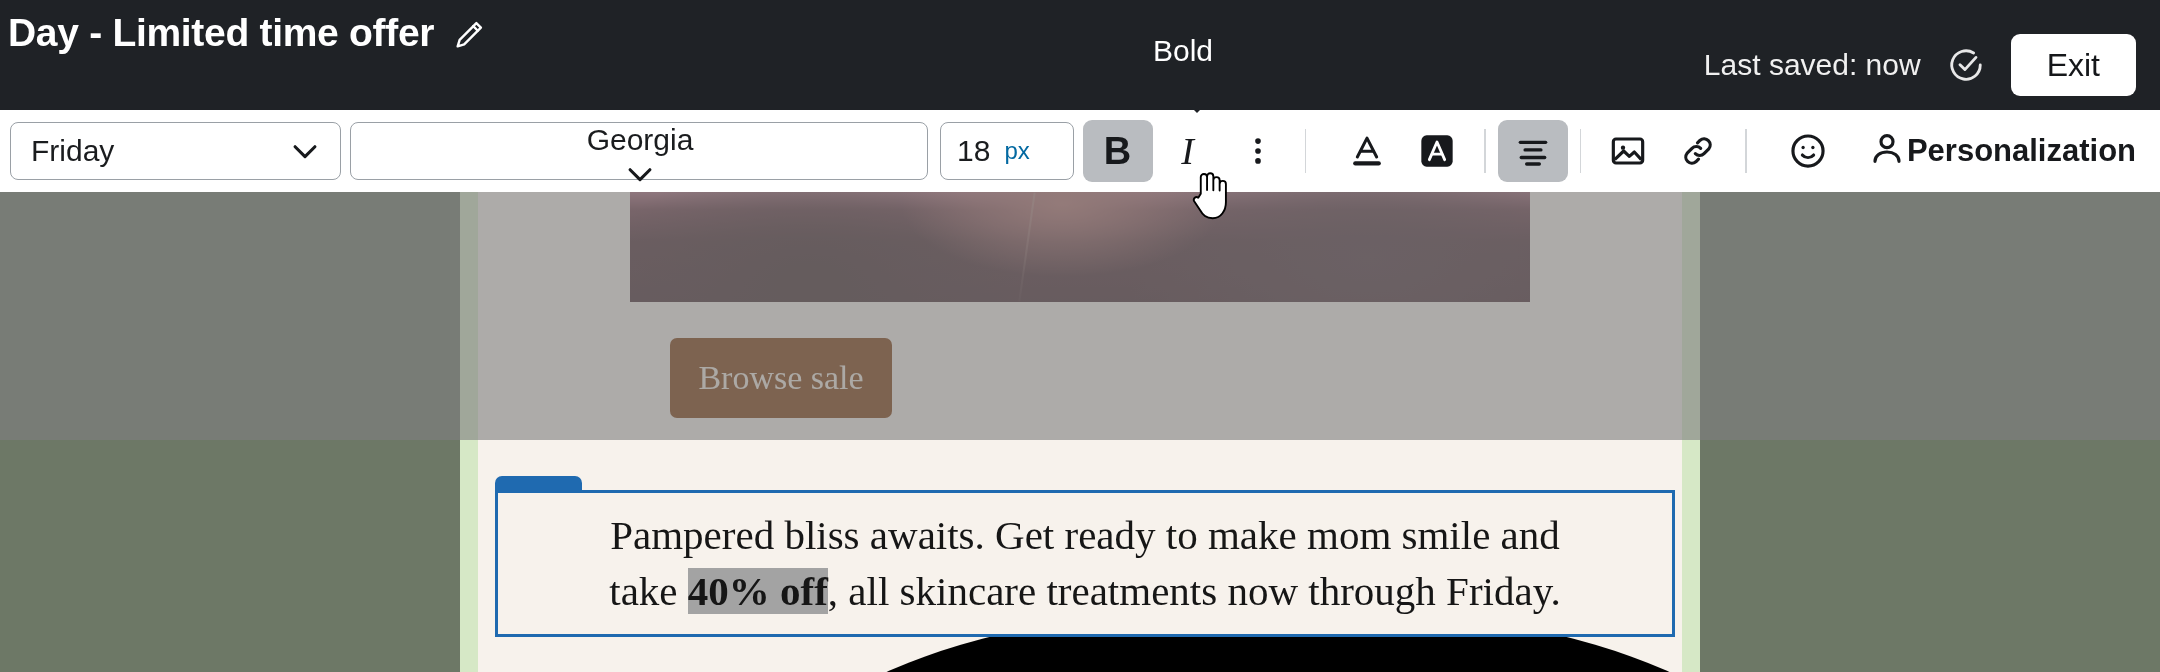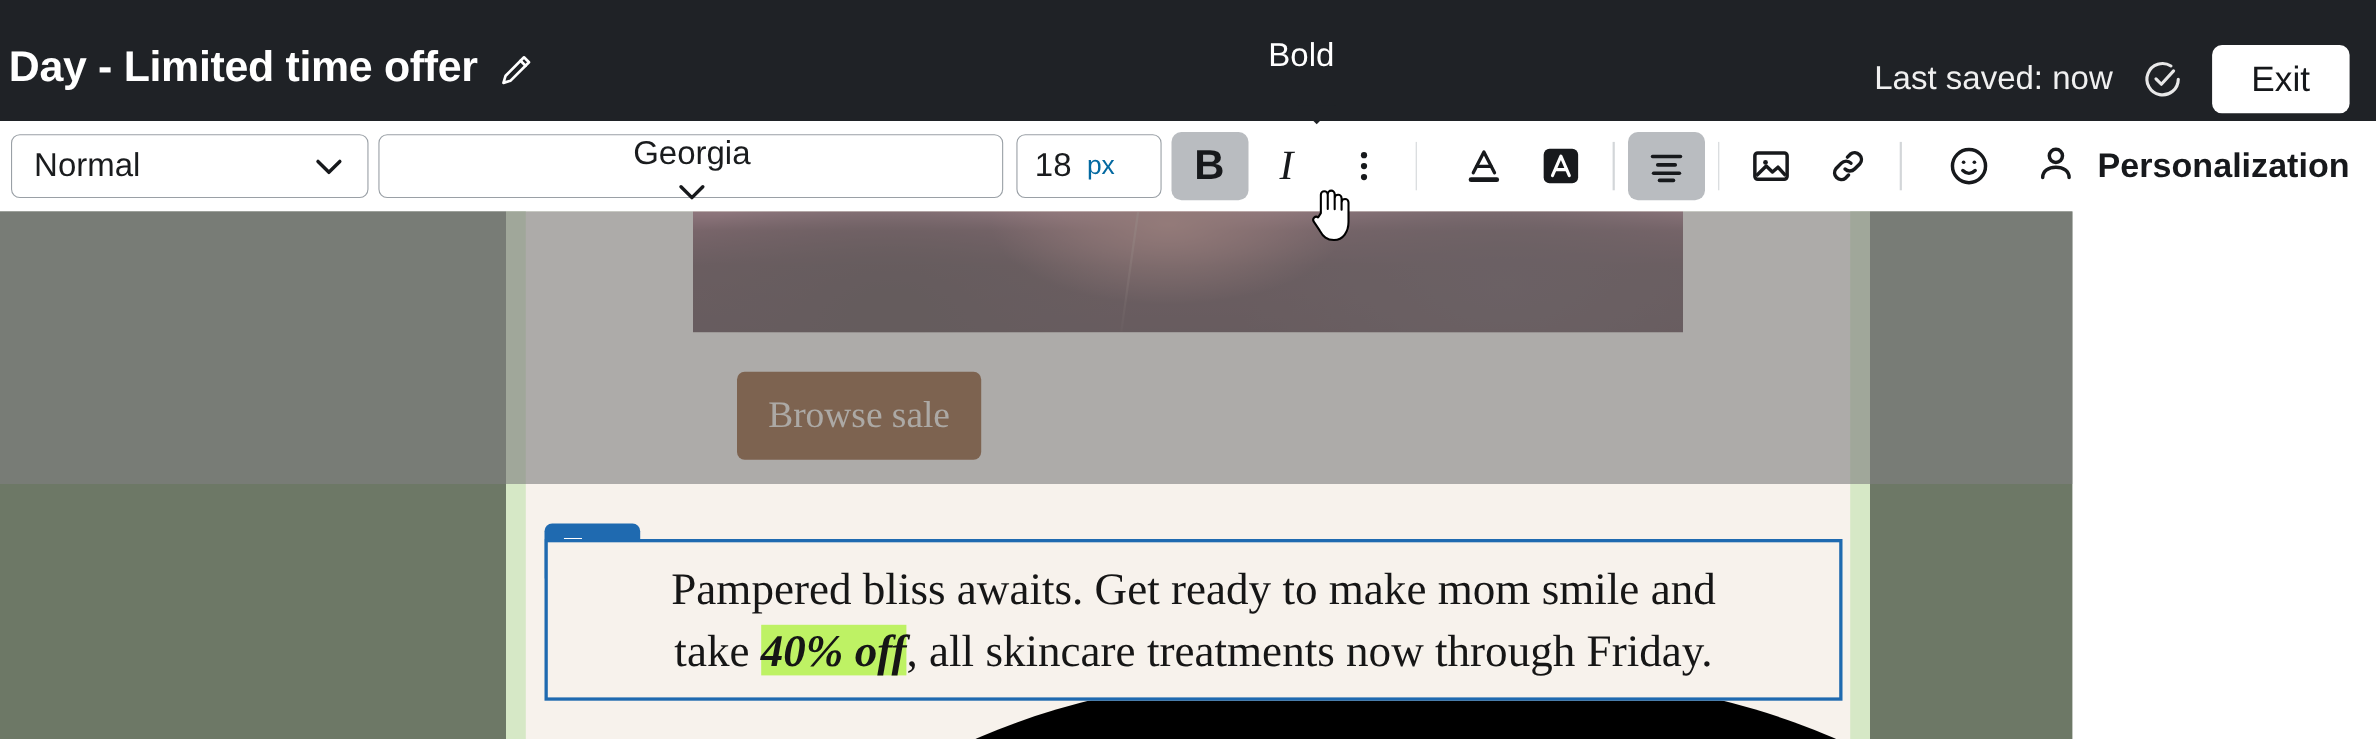--- a/index.html
+++ b/index.html
@@ -8,21 +8,21 @@
     overflow: hidden;
     font-family: "Liberation Sans", sans-serif;
     background: #ffffff;
   }
   .app { position: relative; width: 2160px; height: 672px; overflow: hidden; }
 
   
   .topbar {
     position: absolute; top: 0; left: 0; width: 2160px; height: 110px;
     background: #1f2226;
-    display: flex; align-items: center; justify-content: space-between;
+    display: flex; align-items: flex-start; justify-content: space-between;
     z-index: 40;
   }
   .topbar-left {
     display: flex; align-items: center; gap: 18px;
     padding: 13px 0 0 8px;
   }
   .doc-title {
     color: #ffffff; font-size: 39px; font-weight: 700;
     letter-spacing: -0.3px; line-height: 1;
     white-space: nowrap;
@@ -96,28 +96,28 @@
     color: #17191c; flex: none;
     font-family: "Liberation Serif", serif;
   }
   .tb-btn.active { background: #b9bcc0; }
   .tb-btn.bold-btn { font-family: "Liberation Sans", sans-serif; font-size: 38px; font-weight: 700; }
   .tb-btn.ital-btn { font-family: "Liberation Serif", serif; font-size: 38px; font-style: italic; }
   .sep { width: 1.6px; height: 44px; background: #d3d6d9; margin: 0 12px; flex: none; }
   .gap-sm { width: 14px; flex: none; }
   .gap-md { width: 24px; flex: none; }
   .personalization {
-    display: flex; align-items: center; gap: 18px; cursor: pointer;
+    display: flex; align-items: center; cursor: pointer;
     padding-right: 14px;
   }
   .pers-label { font-size: 31px; font-weight: 700; color: #17191c; white-space: nowrap; }
 
   
   .stage {
-    position: absolute; top: 192px; left: 0; width: 1884px; height: 480px;
+    position: absolute; top: 192px; left: 0; width: 2160px; height: 480px;
     background: #6d7866; overflow: hidden;
   }
   
   .page-gutter {
     position: absolute; top: 0; left: 460px; width: 1240px; height: 480px;
     background: #d6e8c6;
   }
   
   .email-canvas {
     position: absolute; top: 0; left: 478px; width: 1204px; height: 480px;
@@ -174,21 +174,21 @@
     position: absolute; top: 50px; left: 17px; width: 1180px; height: 147px;
     border: 3px solid #1f6ab0; background: #f7f2ec;
     display: flex; align-items: center; justify-content: center;
     cursor: text;
   }
   .block-text {
     font-family: "Liberation Serif", serif;
     font-size: 41px; line-height: 1.35; color: #161616;
     text-align: center; width: 1020px;
   }
-  .sel-bold { font-weight: 700; background: #bef264; font-style: italic; }
+  .sel-bold { font-weight: 700; background: #a3a3a3; }
 
   
   .cursor {
     position: absolute; left: 1186px; top: 168px; width: 44px; height: 54px;
     z-index: 60; pointer-events: none;
   }
 </style>
 </head>
 <body>
 
@@ -215,21 +215,21 @@
       <button class="exit-btn">Exit</button>
     </div>
   </div>
 
   <div class="tooltip">Bold</div>
   <div class="tooltip-arrow"></div>
 
   <div class="toolbar">
 
     <div class="tb-select style-sel">
-      <span>Normal</span>
+      <span>Friday</span>
       <span class="chev">
         <svg width="34" height="34" viewBox="0 0 24 24" fill="none" stroke="#17191c" stroke-width="2.2" stroke-linecap="round" stroke-linejoin="round">
             <path d="M5 9l7 7 7-7"></path>
           </svg>
       </span>
     </div>
 
     <div class="tb-select font-sel">
       <span>Georgia</span>
       <span class="chev">

